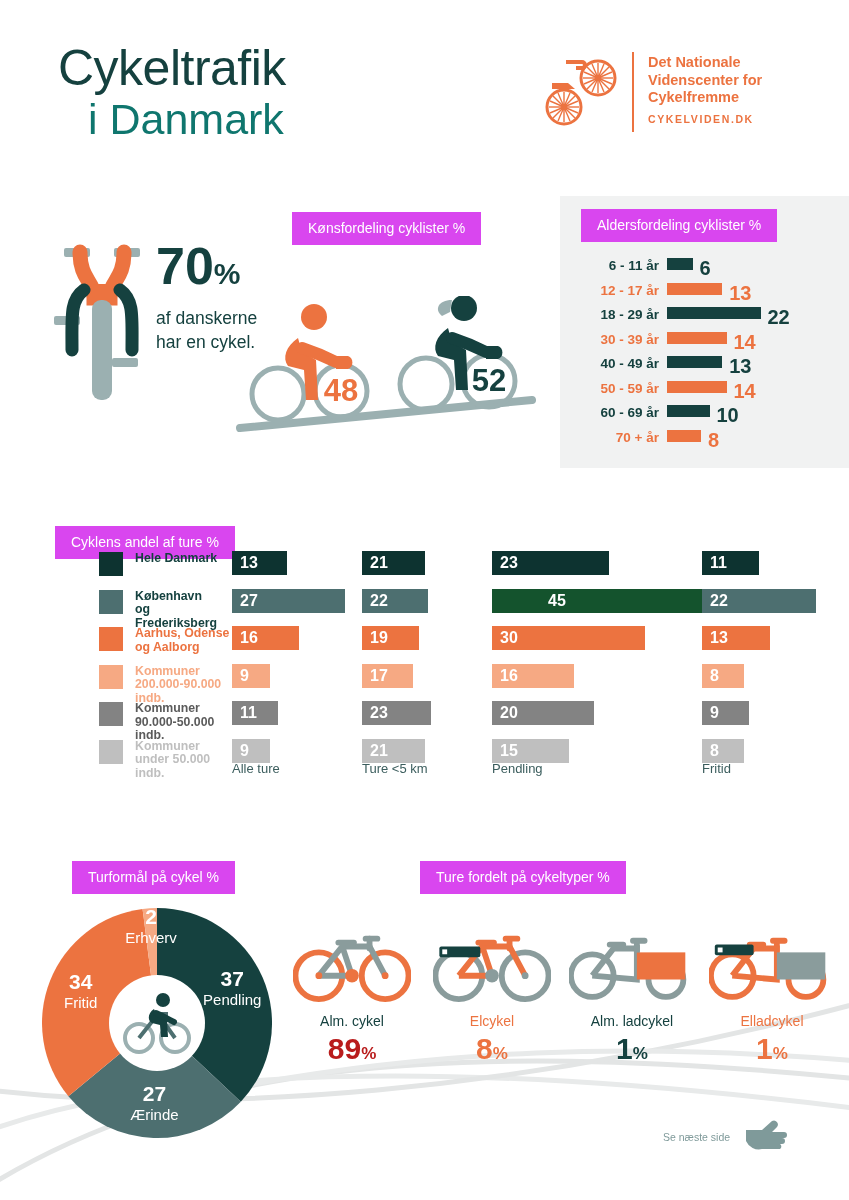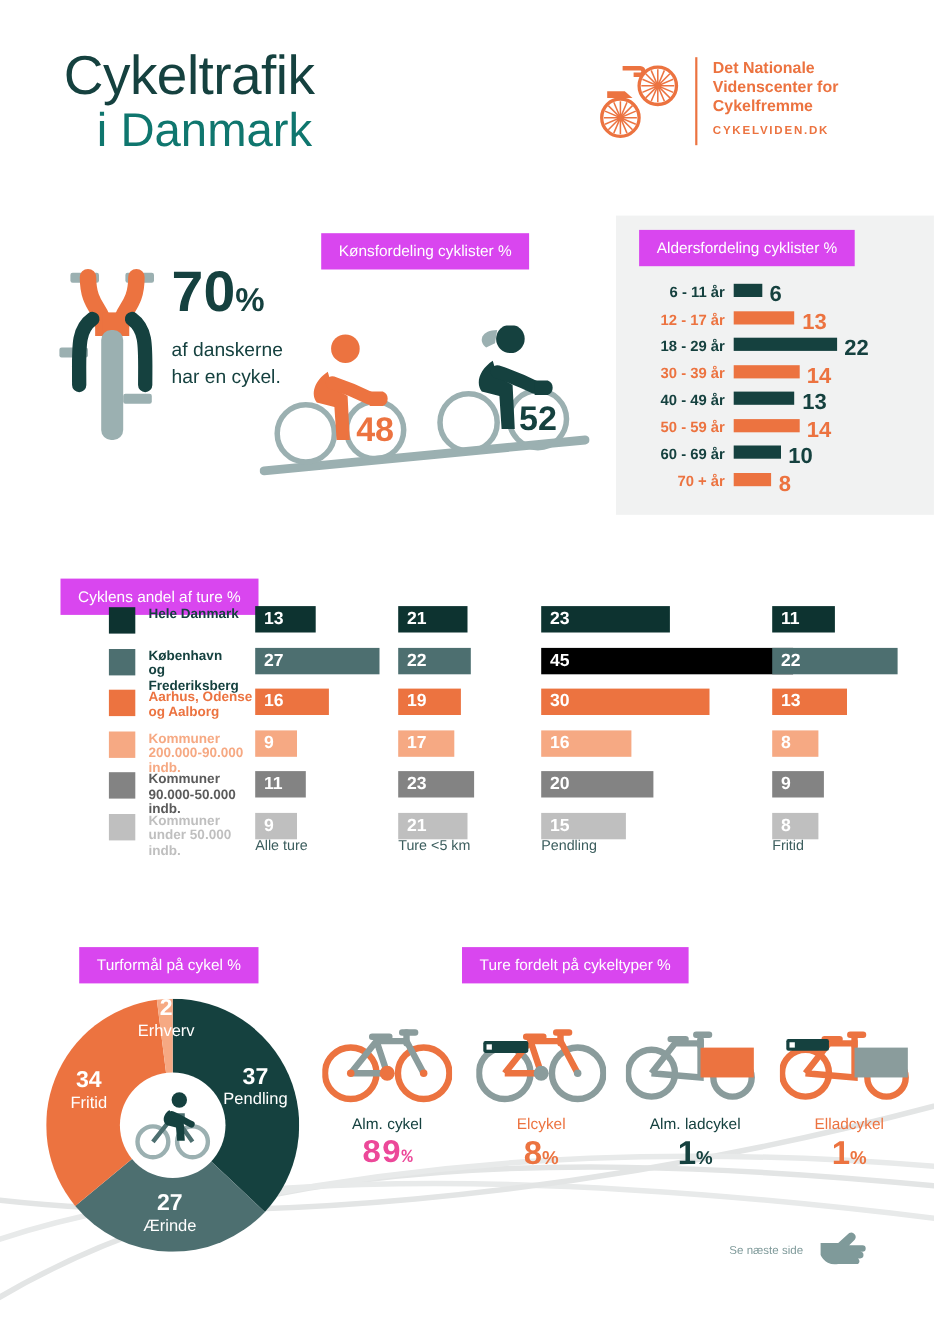--- a/index.html
+++ b/index.html
@@ -350,21 +350,21 @@
           </div>
           <div class="share-bar" style="width: 63px; background: rgb(191, 191, 191);">
             <span>21</span>
           </div>
           <div class="share-xlabel">Ture &lt;5 km</div>
         </div>
         <div class="share-col" style="left: 492px;">
           <div class="share-bar" style="width: 117px; background: rgb(13, 51, 48);">
             <span>23</span>
           </div>
-          <div class="share-bar" style="width: 229px; background: #000000;">
+          <div class="share-bar" style="width: 229px; background: #14532d; padding-left: 48px;">
             <span>45</span>
           </div>
           <div class="share-bar" style="width: 153px; background: rgb(236, 115, 64);">
             <span>30</span>
           </div>
           <div class="share-bar" style="width: 82px; background: rgb(246, 169, 131);">
             <span>16</span>
           </div>
           <div class="share-bar" style="width: 102px; background: rgb(131, 131, 131);">
             <span>20</span>
@@ -450,21 +450,21 @@
       <circle cx="94" cy="52" r="24" fill="none" stroke="#ec7340" stroke-width="6"></circle>
       <path d="M26 52 L50 22 L78 22 L94 52 M50 22 L60 52 L26 52" fill="none" stroke="#8a9c9c" stroke-width="6"></path>
       <path d="M46 18 h16 M78 14 v10" stroke="#8a9c9c" stroke-width="6" stroke-linecap="round"></path>
       <path d="M74 14 h12" stroke="#8a9c9c" stroke-width="6" stroke-linecap="round"></path>
       <circle cx="60" cy="52" r="7" fill="#ec7340"></circle>
       <circle cx="26" cy="52" r="3.5" fill="#ec7340"></circle>
       <circle cx="94" cy="52" r="3.5" fill="#ec7340"></circle>
     </svg>
           </div>
           <div class="type-name" style="color: rgb(21, 65, 63);">Alm. cykel</div>
-          <div class="type-pct" style="color: #ec4899; font-family: Liberation Mono, monospace;">89<i>%</i></div>
+          <div class="type-pct" style="color: #b91c1c;">89<i>%</i></div>
         </div>
         <div class="type-cell">
           <div class="type-art">
             <svg viewBox="0 0 120 80" width="118" height="78">
       <circle cx="26" cy="52" r="24" fill="none" stroke="#8a9c9c" stroke-width="6"></circle>
       <circle cx="94" cy="52" r="24" fill="none" stroke="#8a9c9c" stroke-width="6"></circle>
       <path d="M26 52 L50 22 L78 22 L94 52 M50 22 L60 52 L26 52" fill="none" stroke="#ec7340" stroke-width="6"></path>
       <path d="M46 18 h16 M78 14 v10 M74 14 h12" stroke="#ec7340" stroke-width="6" stroke-linecap="round"></path>
       <rect x="6" y="22" width="42" height="11" rx="2" fill="#15413f"></rect>
       <rect x="9" y="25" width="5" height="5" fill="#ffffff"></rect>

